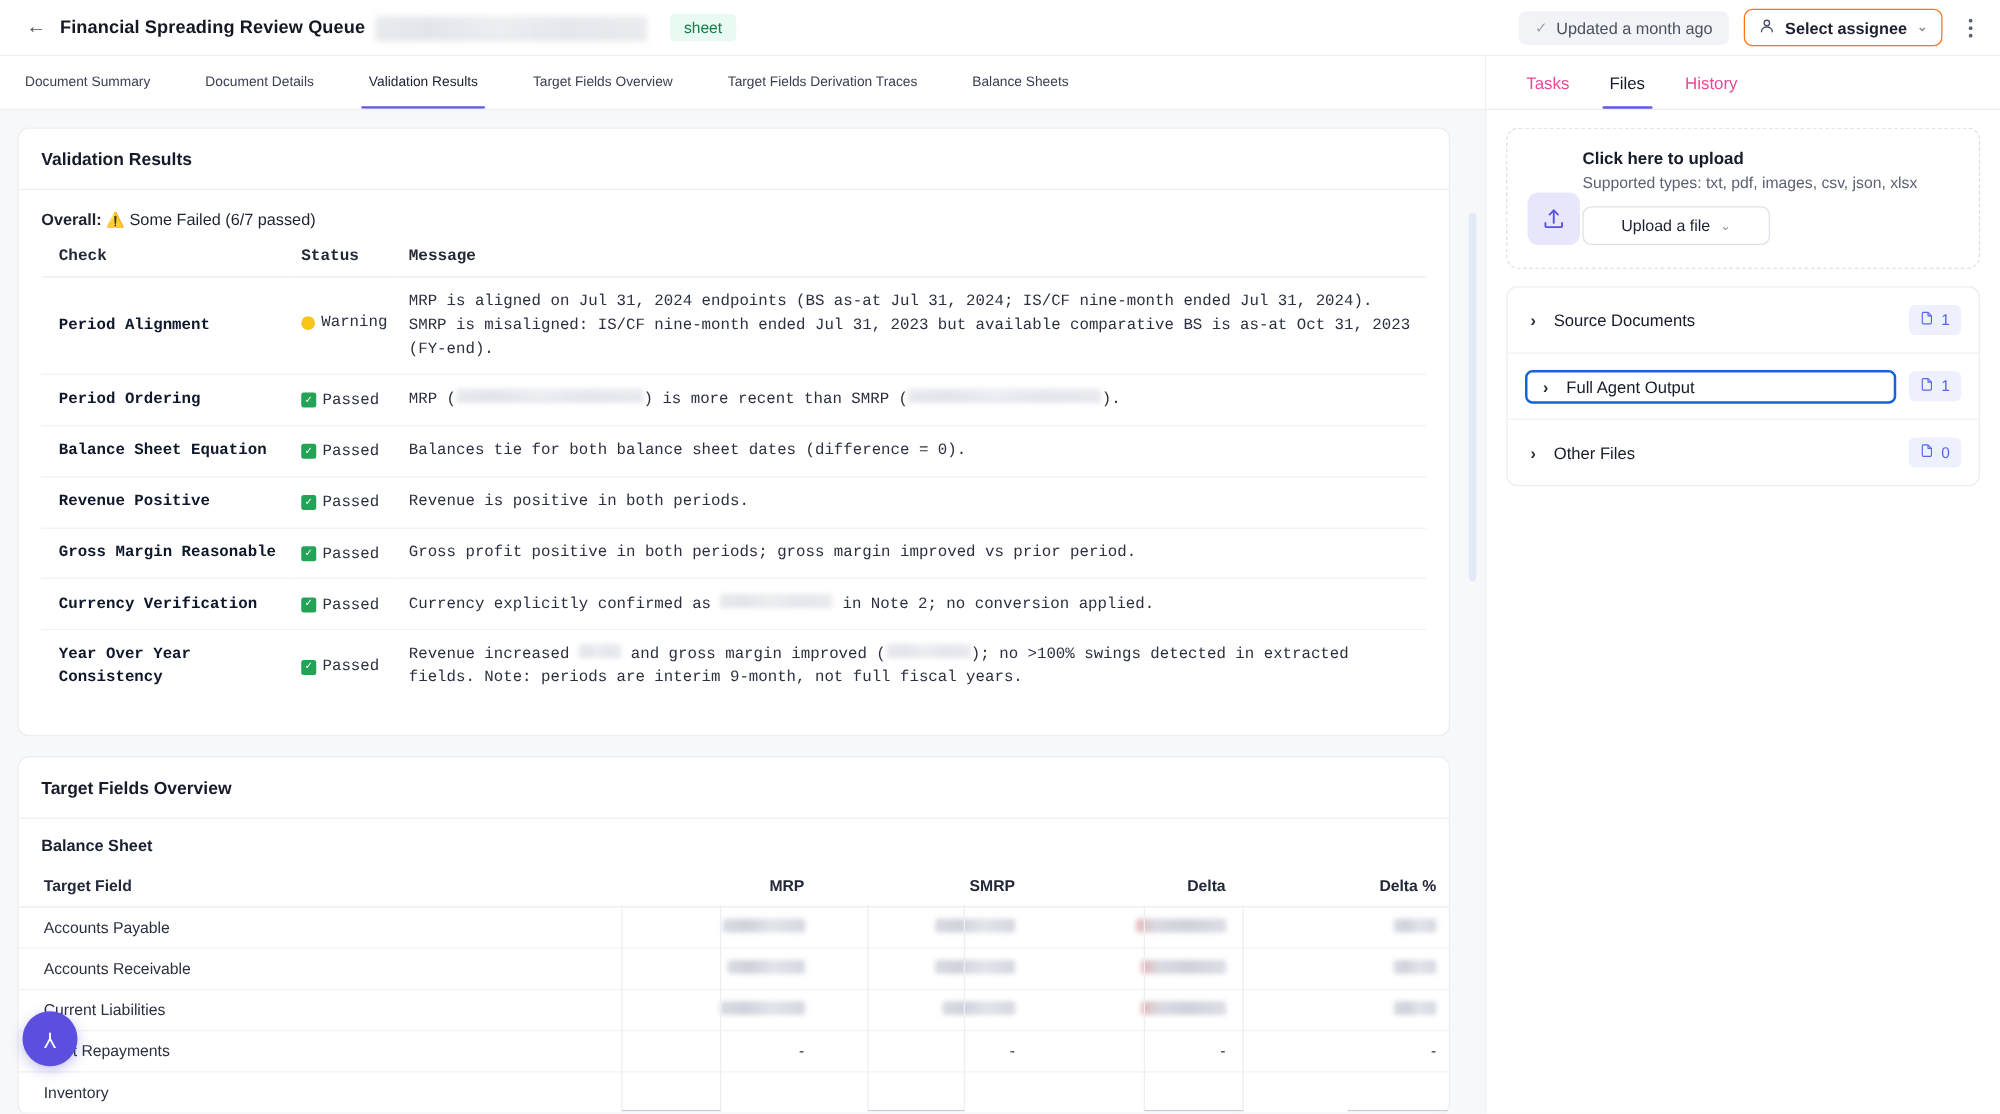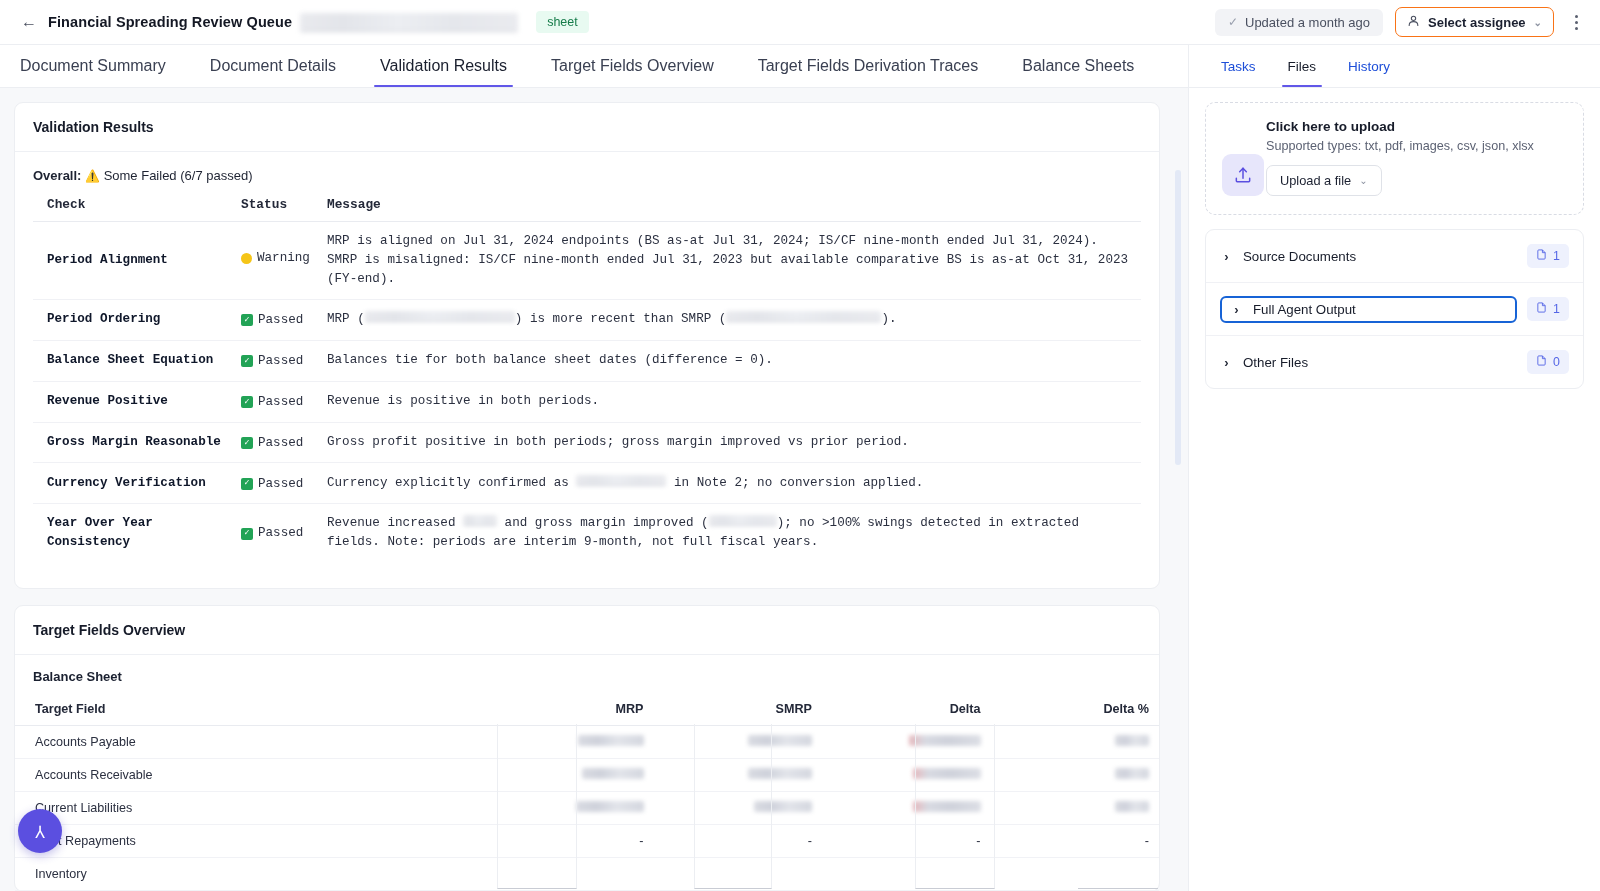--- a/index.html
+++ b/index.html
@@ -75,21 +75,21 @@
 
   
   .tabbar {
     height: 43px; flex: 0 0 43px;
     background: #fff; border-bottom: 1px solid #eceef2;
     display: flex; align-items: stretch; padding: 0 20px;
     overflow: hidden; white-space: nowrap;
   }
   .tab {
     display: flex; align-items: center;
-    padding: 0 22px; font-size: 16px; color: #3a4052;
+    padding: 0 22px; font-size: 11px; color: #3a4052;
     cursor: pointer; position: relative; white-space: nowrap;
   }
   .tab:first-child { padding-left: 0; }
   .tab.active { color: #1a1f2e; font-weight: 500; }
   .tab.active::after {
     content: ""; position: absolute; left: 16px; right: 16px; bottom: 0;
     height: 2.5px; background: #6157e8; border-radius: 2px;
   }
   .tab:first-child.active::after { left: 0; }
 
@@ -193,21 +193,21 @@
     cursor: pointer; z-index: 5;
   }
 
   
   .rtabs {
     height: 43px; flex: 0 0 43px; display: flex; align-items: stretch;
     padding: 0 16px; border-bottom: 1px solid #eceef2; background: #fff;
   }
   .rtab {
     display: flex; align-items: center; padding: 0 16px;
-    font-size: 13.5px; color: #1d4ed8; cursor: pointer; position: relative;
+    font-size: 13.5px; color: #ec4899; cursor: pointer; position: relative;
   }
   .rtab.active { color: #171c2a; font-weight: 500; }
   .rtab.active::after {
     content: ""; position: absolute; left: 10px; right: 10px; bottom: 0;
     height: 2.5px; background: #6157e8; border-radius: 2px;
   }
   .rbody { padding: 14px 16px; display: flex; flex-direction: column; gap: 14px; }
 
   .upload-zone {
     border: 1px dashed #d9dce4; border-radius: 10px; background: #fff;
@@ -216,21 +216,21 @@
   .upload-ico {
     width: 42px; height: 42px; flex: 0 0 42px; border-radius: 9px;
     background: #e7e6fb; color: #5b4fe0;
     display: flex; align-items: center; justify-content: center;
   }
   .upload-t1 { font-size: 13.5px; font-weight: 700; color: #161b29; }
   .upload-t2 { font-size: 12.6px; color: #5c6273; margin-top: 5px; }
   .upload-btn {
     margin-top: 12px; display: inline-flex; align-items: center; gap: 8px;
     border: 1px solid #dfe2e8; background: #fff; color: #1b2030;
-    font-size: 12.8px; padding: 7px 13px; border-radius: 7px; cursor: pointer;
+    font-size: 12.8px; padding: 7px 30px; border-radius: 7px; cursor: pointer;
   }
   .upload-btn .caret { color: #8b91a0; font-size: 10px; }
 
   .files-card { border: 1px solid #eceef2; border-radius: 9px; background: #fff; overflow: hidden; }
   .facc {
     display: flex; align-items: center; gap: 10px;
     padding: 14px 14px; border-bottom: 1px solid #f0f1f5; cursor: pointer;
   }
   .facc:last-child { border-bottom: none; }
   .facc .chev { color: #272c3a; font-size: 13px; width: 13px; text-align: center; font-weight: 700; }

